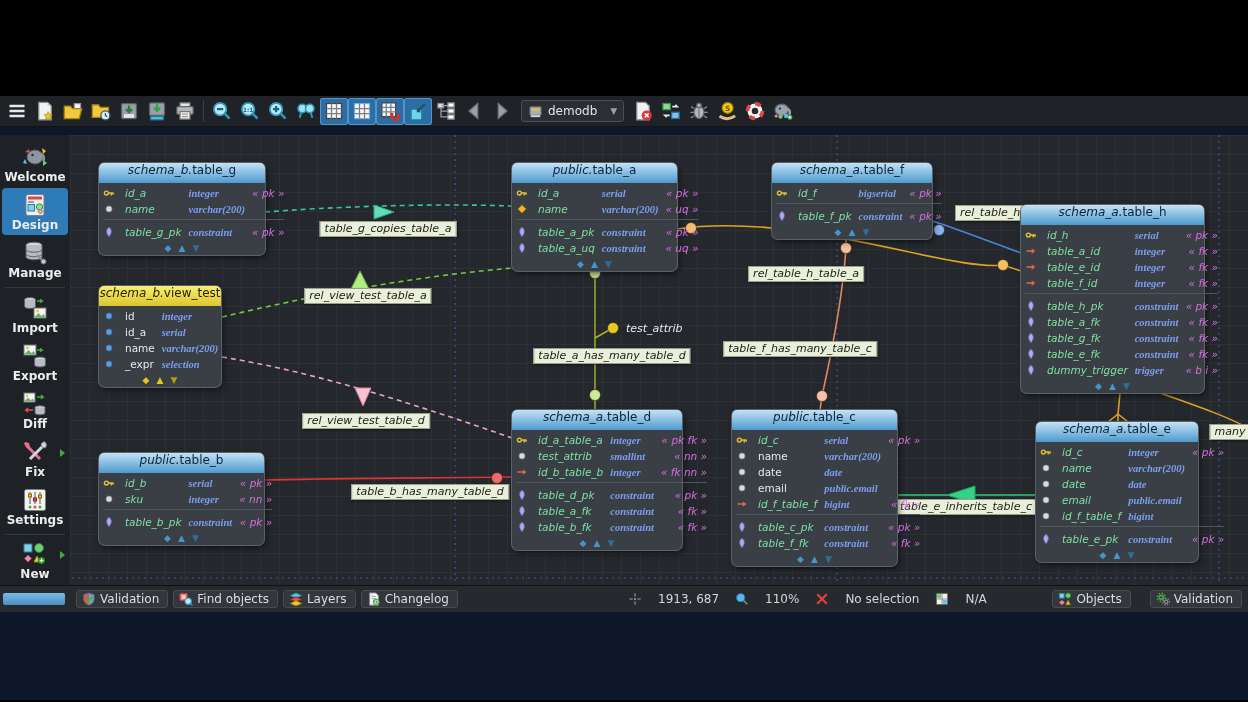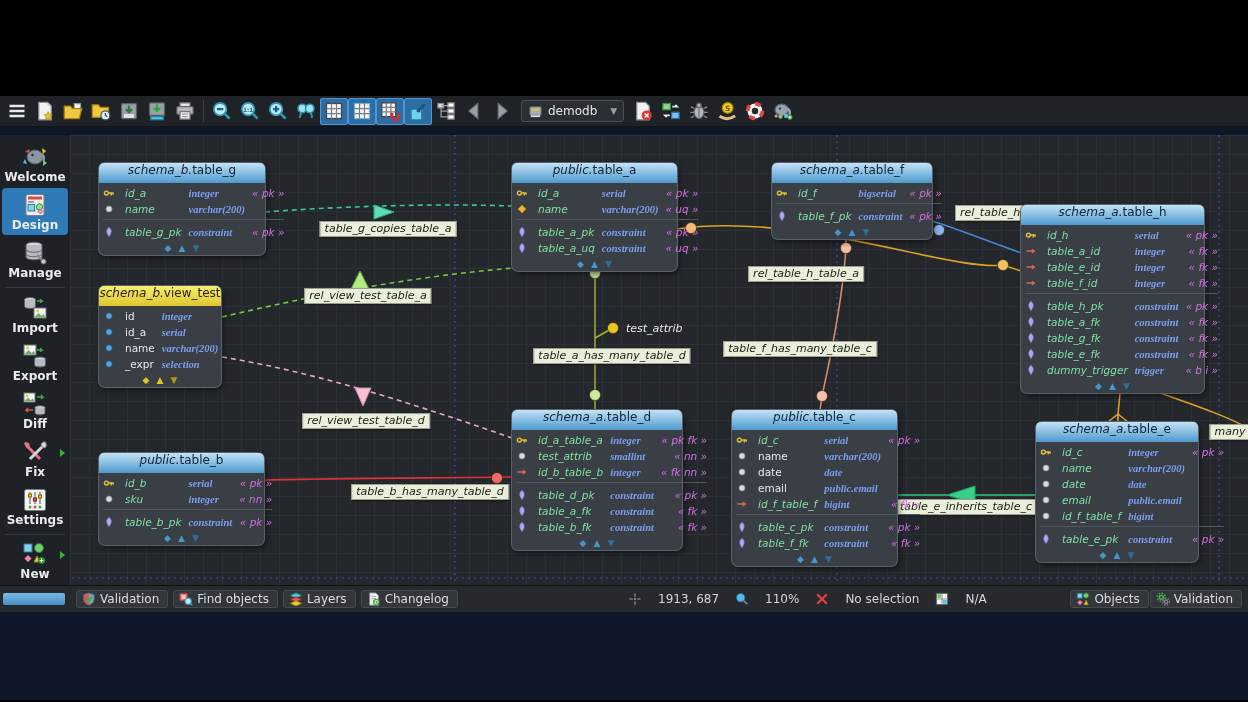--- a/index.html
+++ b/index.html
@@ -56,21 +56,21 @@
   .freetext{position:absolute;z-index:4;color:#e8eaec;font-style:italic;font-size:11px;white-space:nowrap;}
 
   
   .statusbar{height:27px;background:#26292d;border-top:1px solid #101214;display:flex;align-items:center;position:relative;font-size:12px;color:#d4d6d8;}
   .progress{position:absolute;left:3px;top:7px;width:62px;height:12px;border-radius:2px;background:linear-gradient(#79b9e4,#4a8fc4);}
   .sb-left{display:flex;gap:5px;margin-left:76px;}
   .sbtn{display:flex;align-items:center;gap:4px;background:#33373b;border:1px solid #464b51;border-radius:3px;padding:1px 8px 1px 5px;color:#dcdee0;white-space:nowrap;}
   .sbtn svg{width:14px;height:14px;}
   .sb-center{position:absolute;left:628px;display:flex;align-items:center;gap:16px;white-space:nowrap;}
   .sb-center svg{width:14px;height:14px;}
-  .sb-right{position:absolute;right:6px;display:flex;gap:1px;}
+  .sb-right{position:absolute;right:6px;display:flex;gap:19px;}
 </style>
 </head>
 <body>
 
 <div class="screen">
   <div class="app">
     <div class="toolbar" id="toolbar">
         <div class="tbtn">
           <span>
             <svg viewBox="0 0 16 16" style="width: 20px; height: 20px; display: block;">

